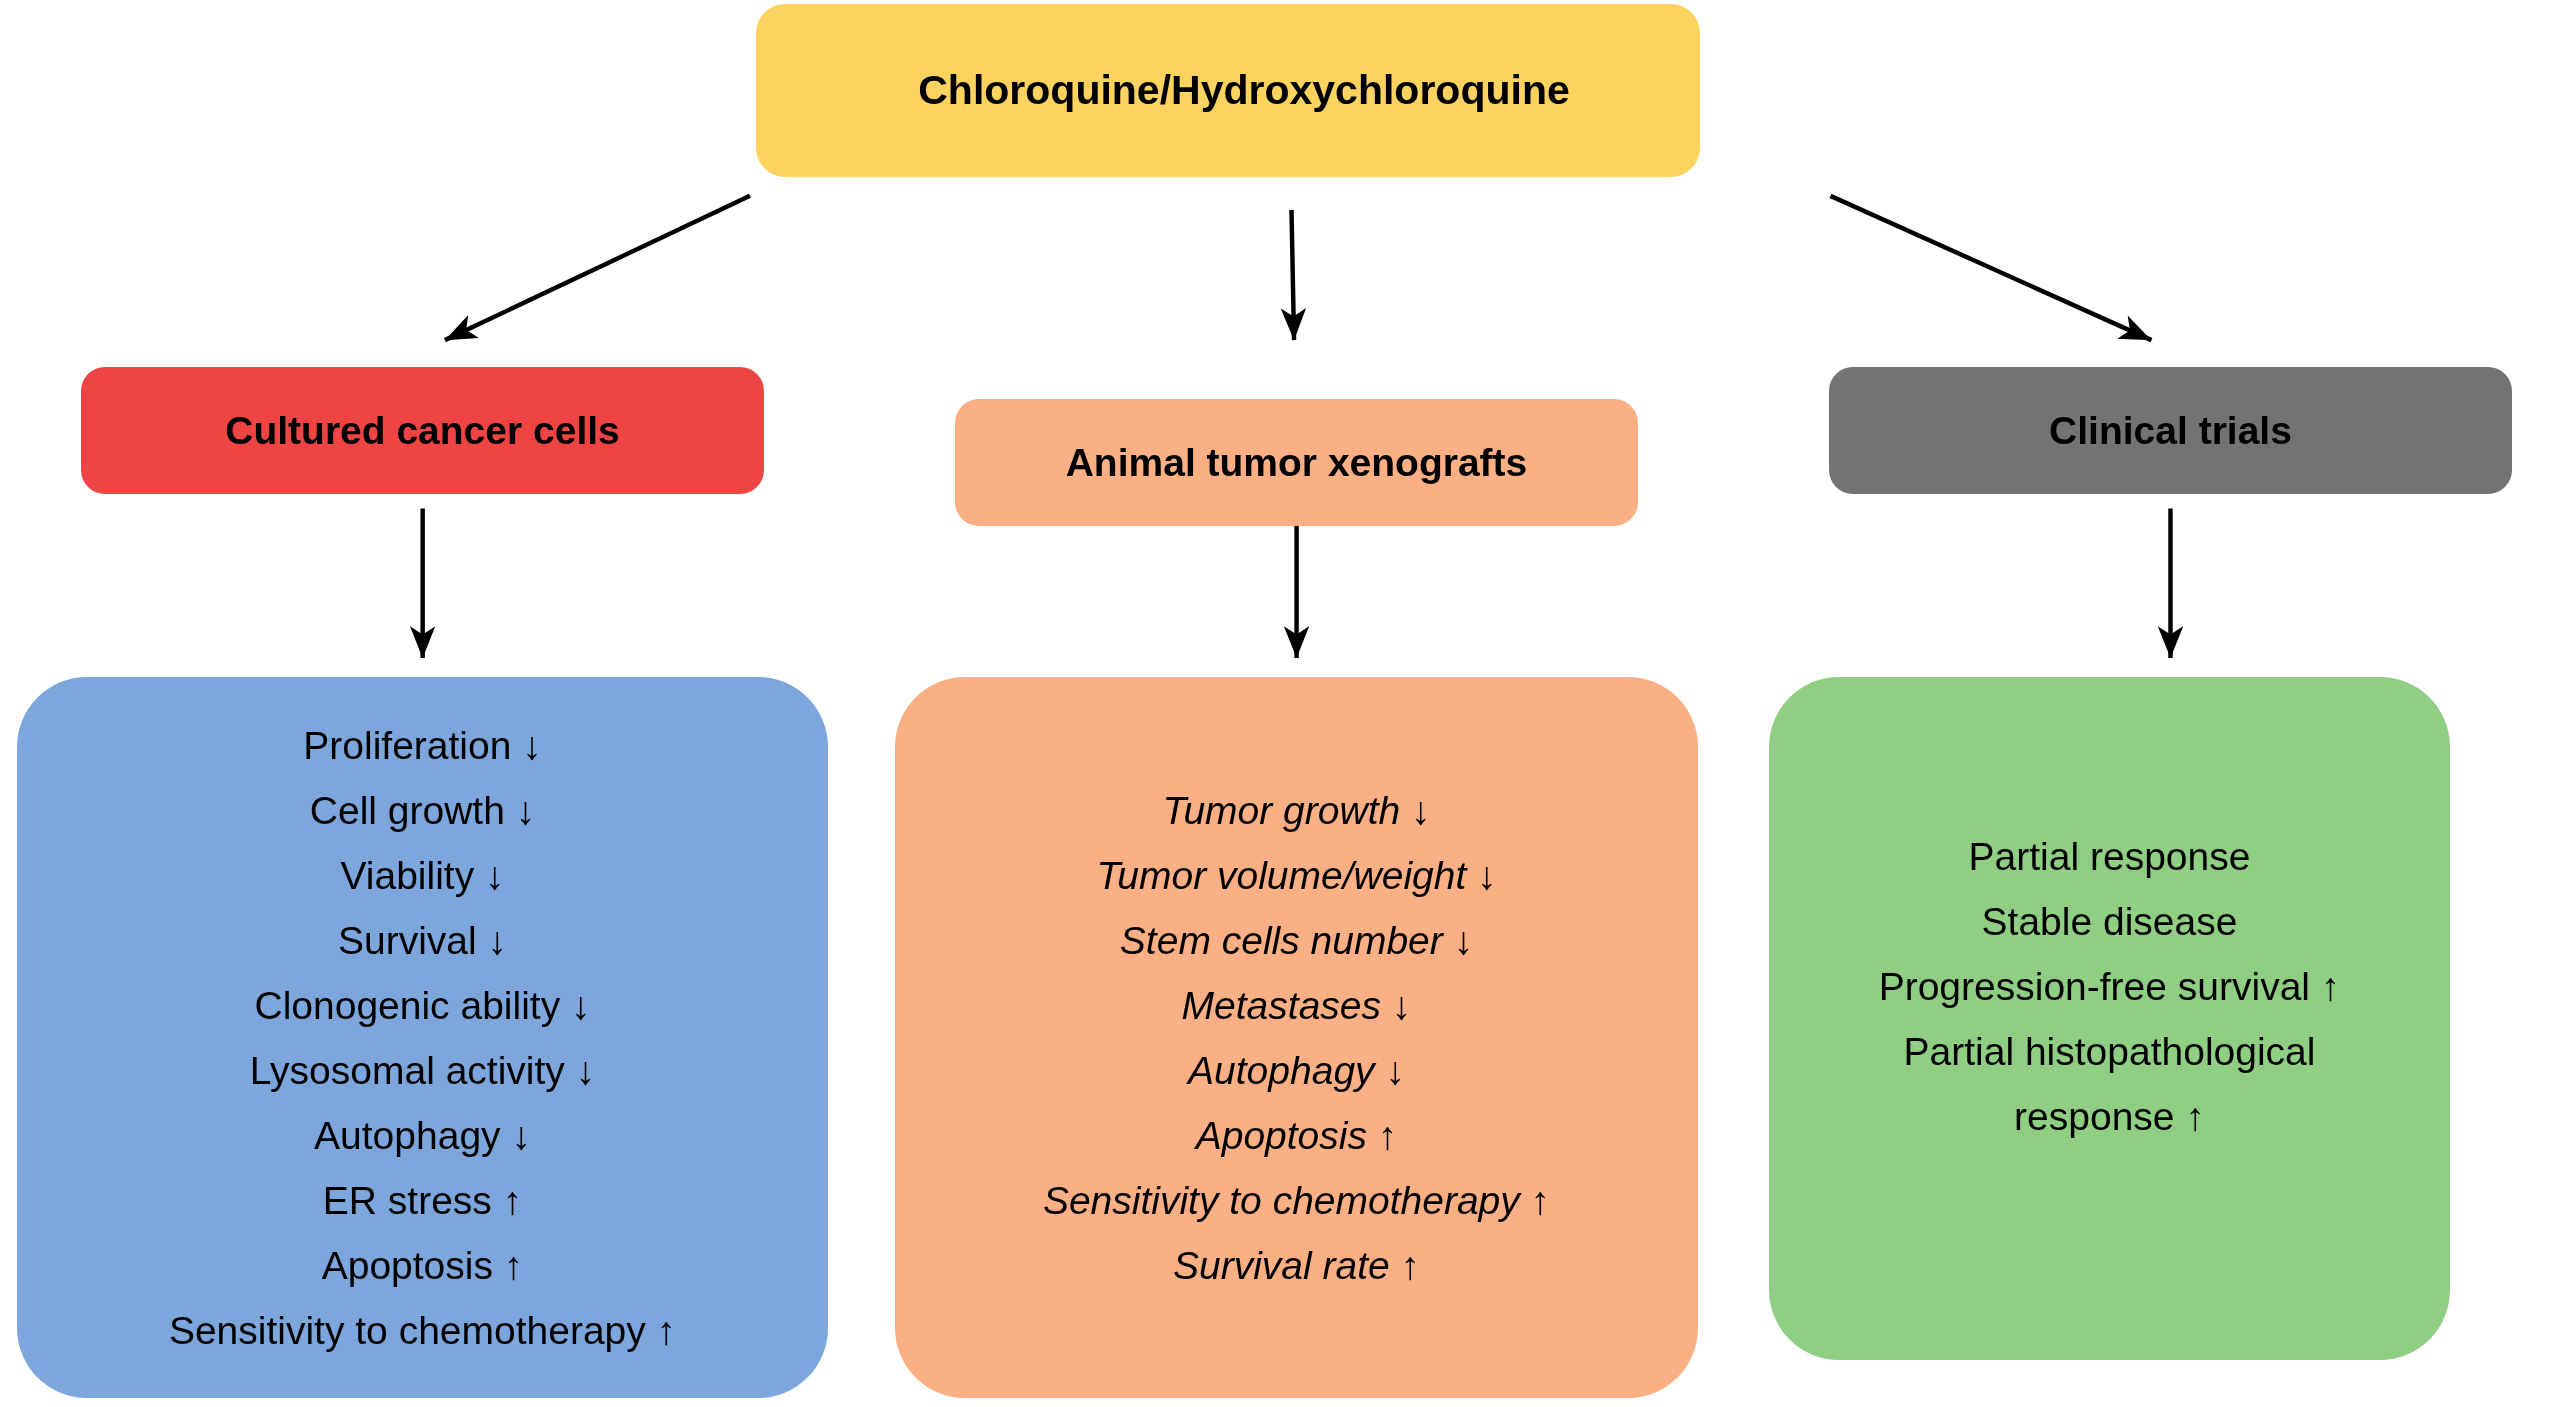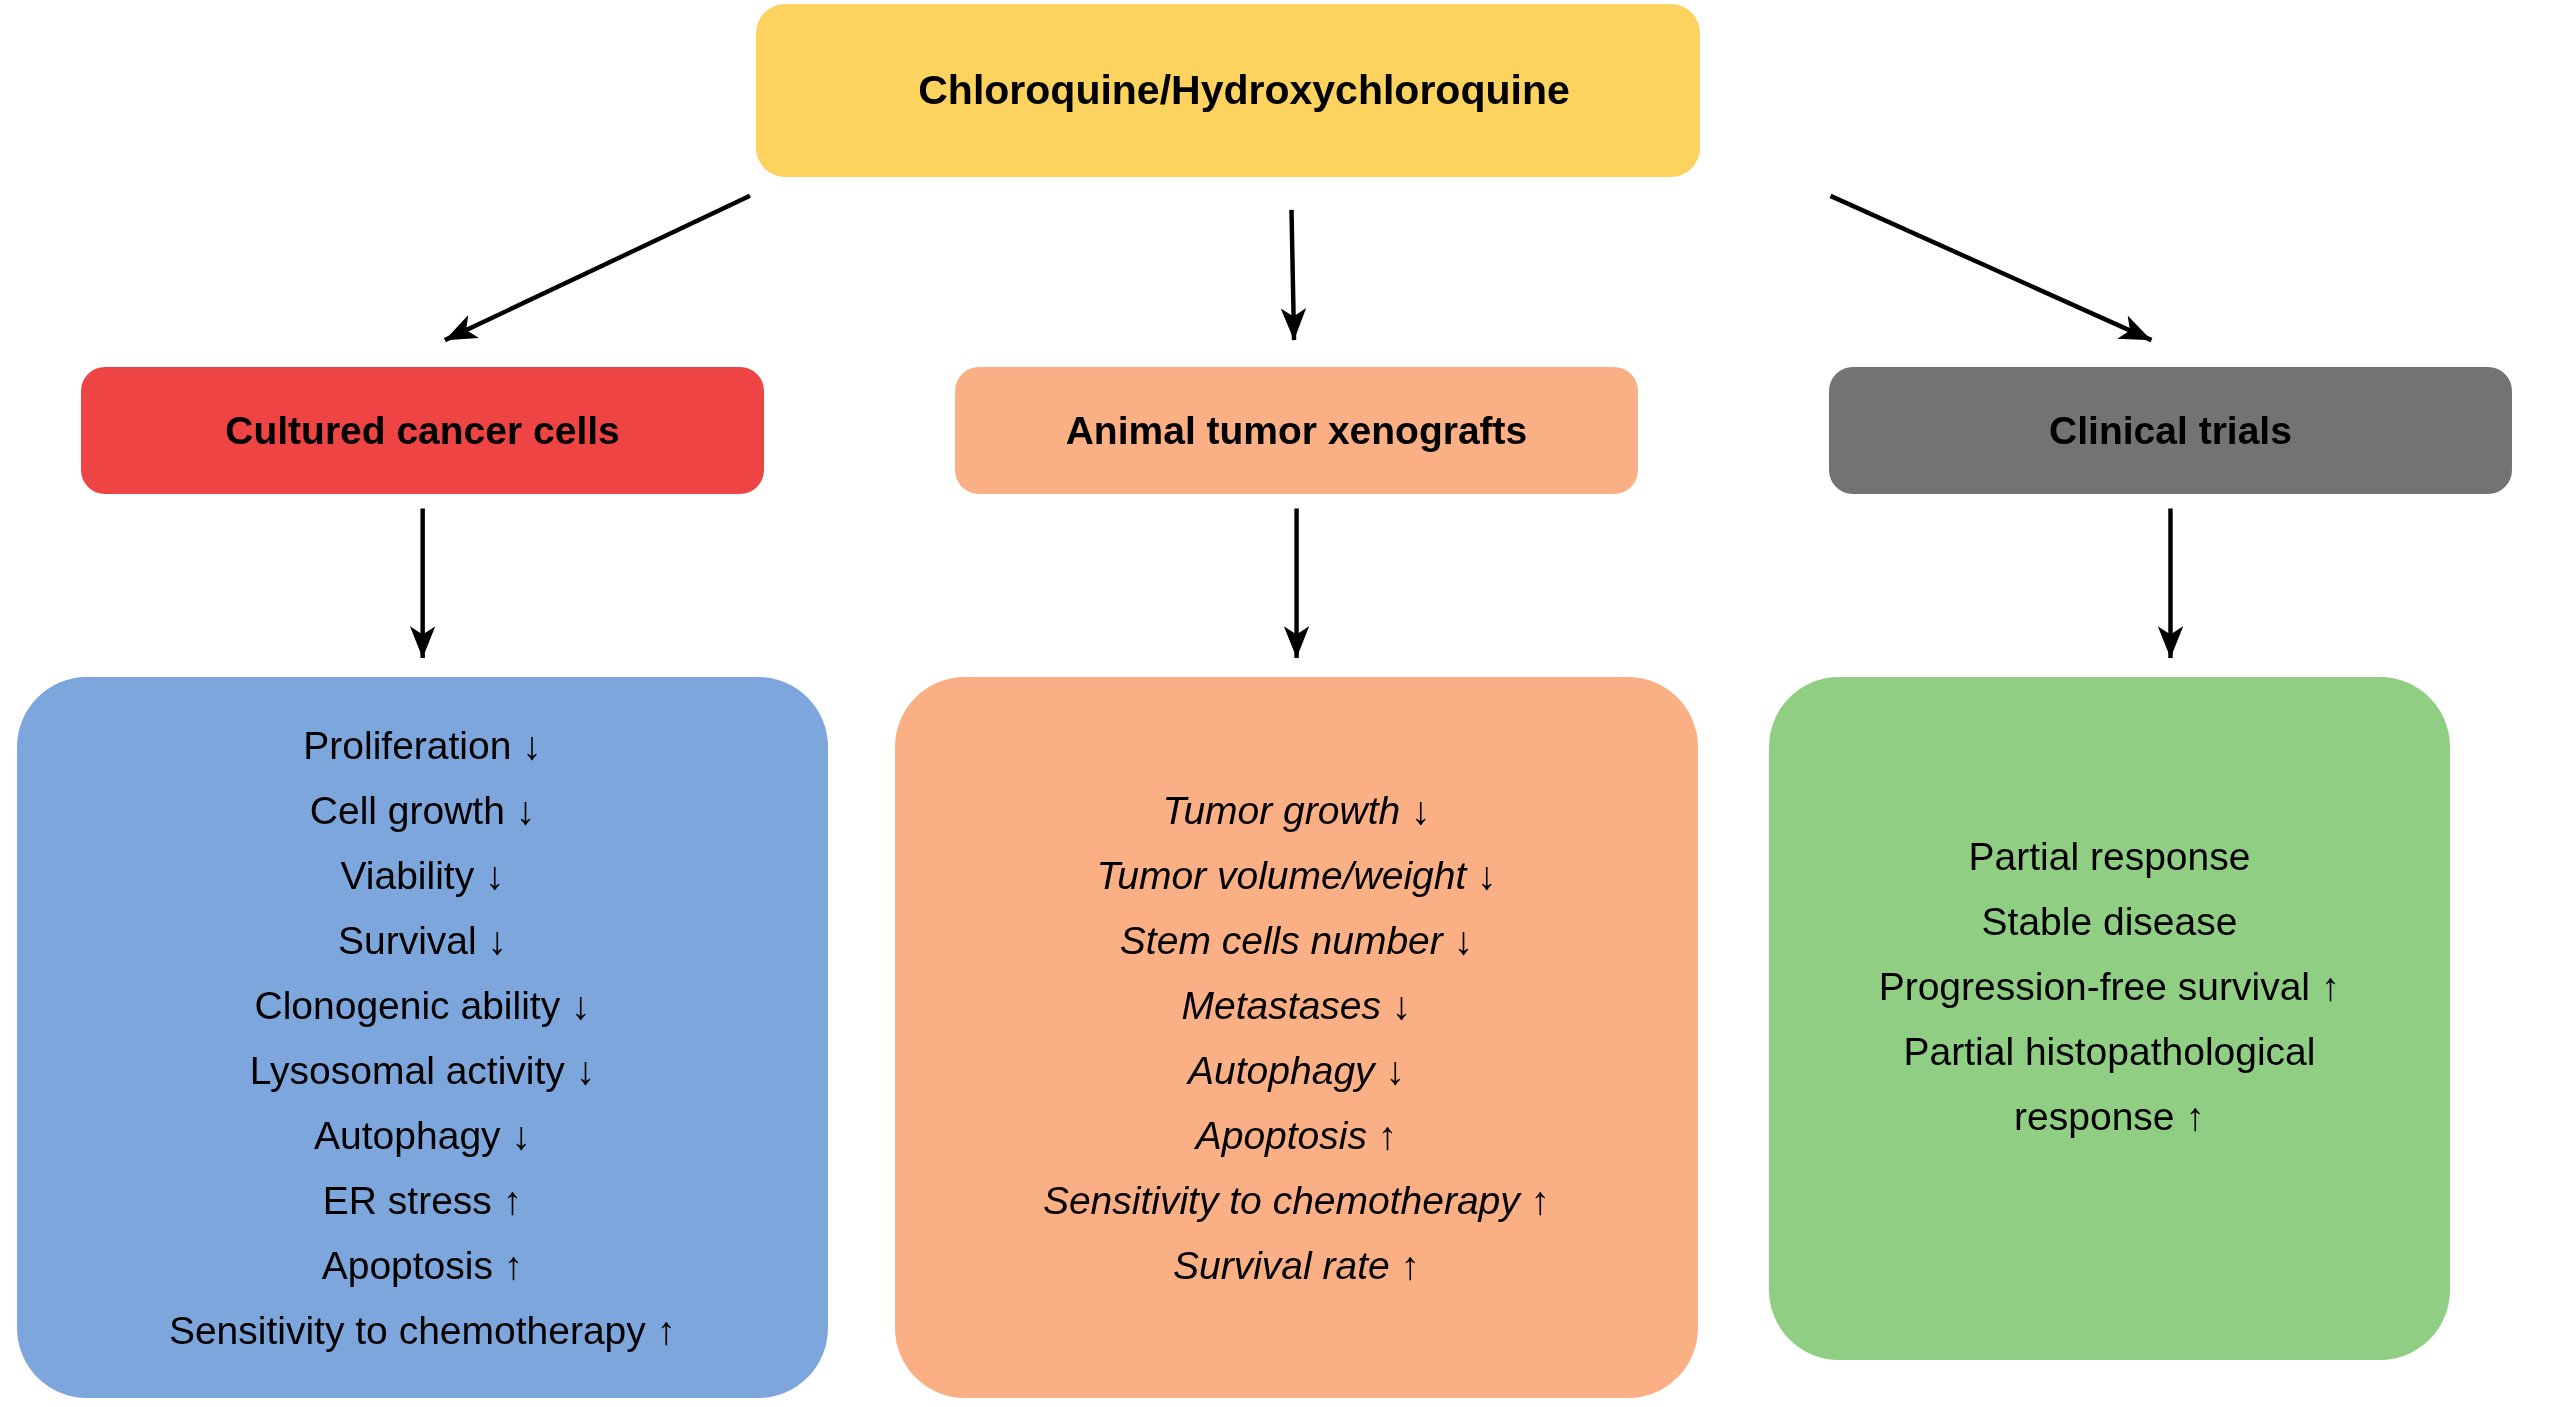--- a/index.html
+++ b/index.html
@@ -43,21 +43,21 @@
     padding-left: 32px;
   }
   .cat-box {
     top: 367px;
     height: 127px;
     border-radius: 24px;
     font-size: 39px;
     font-weight: bold;
   }
   .cat-box.c1 { left: 81px;  width: 683px; }
-  .cat-box.c2 { left: 955px; width: 683px; }
+  .cat-box.c2 { left: 955px; width: 683px; margin-top: 32px; }
   .cat-box.c3 { left: 1829px; width: 683px; }
   .big-box {
     top: 677px;
     border-radius: 70px;
     flex-direction: column;
   }
   .big-box.c1 { left: 17px;   width: 811px; height: 721px; }
   .big-box.c2 { left: 895px; width: 803px; height: 721px; }
   .big-box.c3 { left: 1769px; width: 681px; height: 683px; }
   .list {

